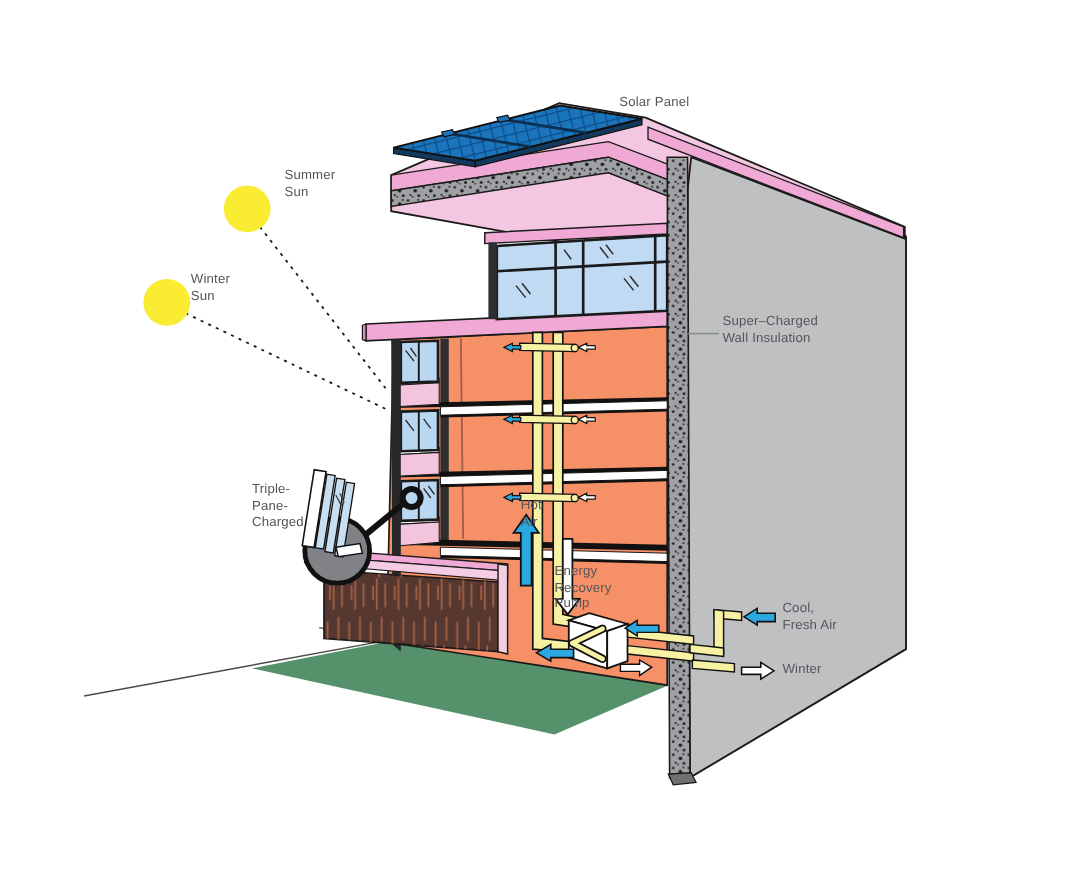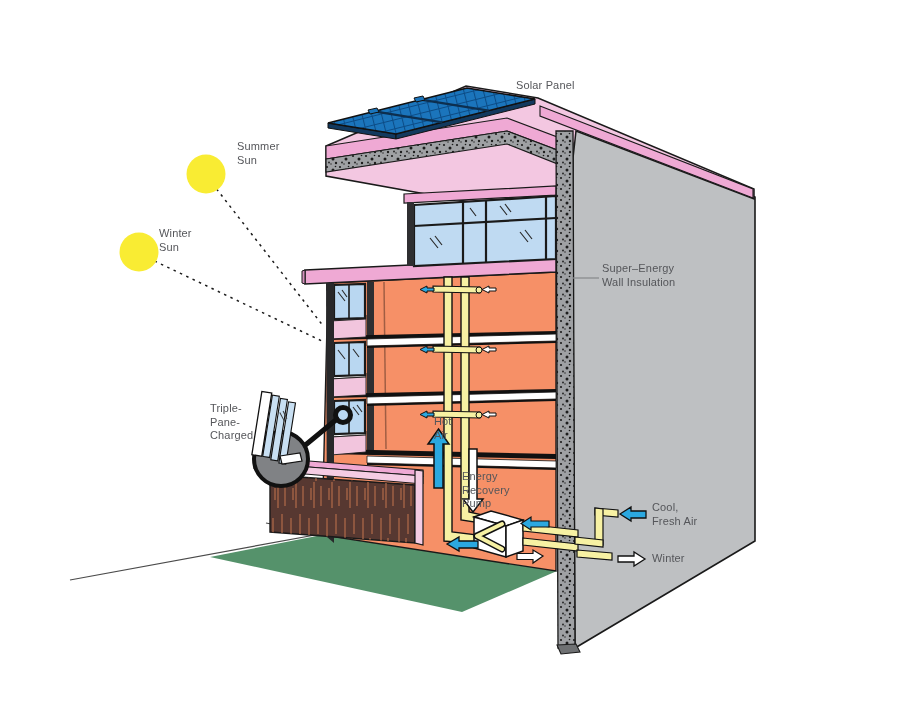--- a/index.html
+++ b/index.html
@@ -206,21 +206,21 @@
 </svg>
 
 <div class="lbl" style="left:516px;top:79px;">Solar Panel</div>
 <div class="lbl" style="left:237px;top:140px;">Summer
 Sun</div>
 <div class="lbl" style="left:159px;top:227px;">Winter
 Sun</div>
 <div class="lbl" style="left:210px;top:402px;">Triple-
 Pane-
 Charged</div>
-<div class="lbl" style="left:602px;top:262px;">Super–Energy
+<div class="lbl" style="left:602px;top:262px;">Super–Charged
 Wall Insulation</div>
 <div class="lbl" style="left:414px;top:415px;margin-left:20px;">Hot
 Air</div>
 <div class="lbl" style="left:462px;top:470px;">Energy
 Recovery
 Pump</div>
 <div class="lbl" style="left:652px;top:501px;">Cool,
 Fresh Air</div>
 <div class="lbl" style="left:652px;top:552px;">Winter</div>
 </div>

